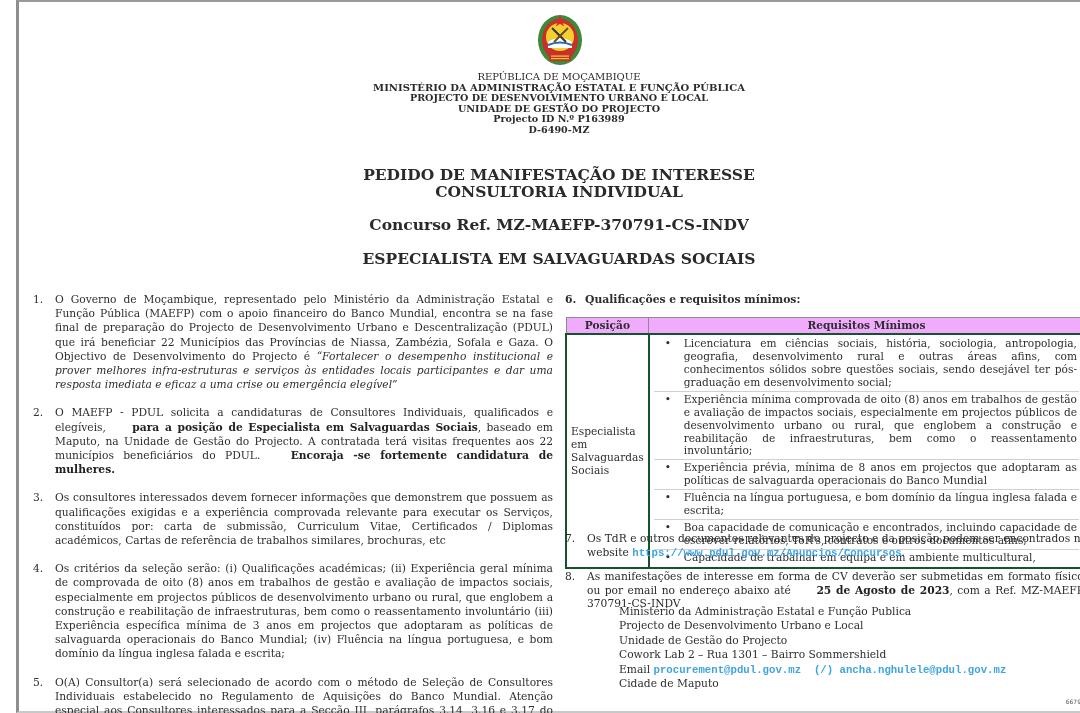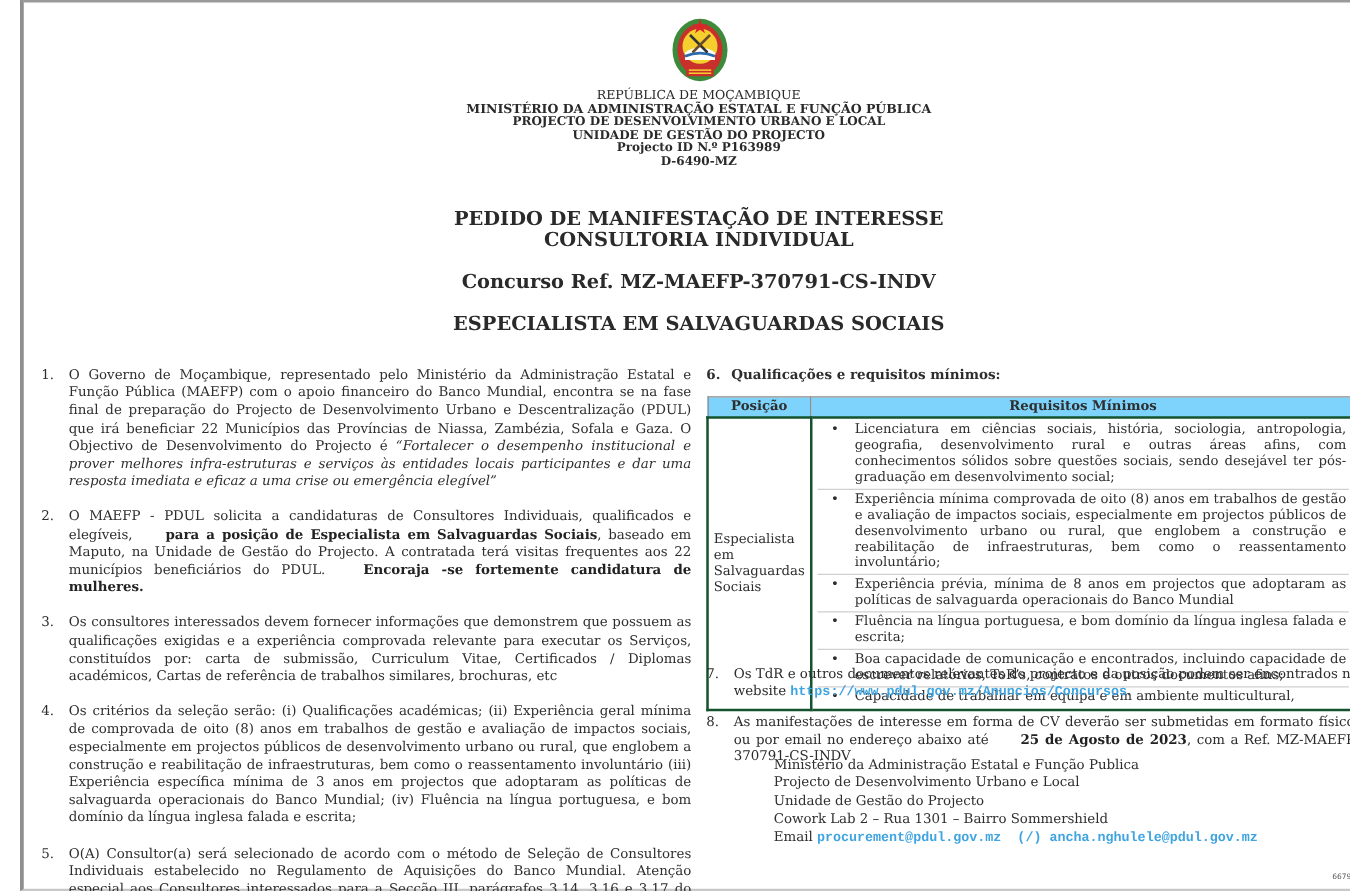--- a/index.html
+++ b/index.html
@@ -42,21 +42,21 @@
   .item i { font-style: italic; }
 
   .right-col { left: 546px; top: 291px; width: 522px; }
   .sec6 { font-weight: bold; font-size: 10.8px; margin-bottom: 10px; }
   .sec6 .num { display: inline-block; width: 20px; }
 
   table.req {
     border-collapse: collapse; width: 520px; font-size: 10.6px; line-height: 12.9px;
   }
   table.req th {
-    background: #7dd3fc; border: 1px solid #8c8c8c; font-weight: bold; padding: 1px 4px;
+    background: #f0abfc; border: 1px solid #8c8c8c; font-weight: bold; padding: 1px 4px;
     height: 13px;
   }
   table.req td { border: 2px solid #14532d; vertical-align: middle; padding: 1px 4px; }
   table.req td.pos { width: 63px; text-align: left; }
   table.req ul { margin: 0; padding: 0; list-style: none; }
   table.req li {
     position: relative; padding-left: 30px; padding-right: 2px; text-align: justify;
     padding-top: 1px; padding-bottom: 2px; border-bottom: 1px solid #d0d0d0;
   }
   table.req li:last-child { border-bottom: none; }
@@ -171,16 +171,17 @@
   </div>
 
   <div class="contact">
     <div>Ministério da Administração Estatal e Função Publica</div>
     <div>Projecto de Desenvolvimento Urbano e Local</div>
     <div>Unidade de Gestão do Projecto</div>
     <div>Cowork Lab 2 – Rua 1301 – Bairro Sommershield</div>
     <div>
       <span>Email </span><span class="link">procurement@pdul.gov.mz</span><span class="link" style="white-space:pre">  (/) </span><span class="link">ancha.nghulele@pdul.gov.mz</span>
     </div>
+    <div>Cidade de Maputo</div>
   </div>
 
   <div class="pagenum">6679</div>
 </div>
 
 </body></html>

